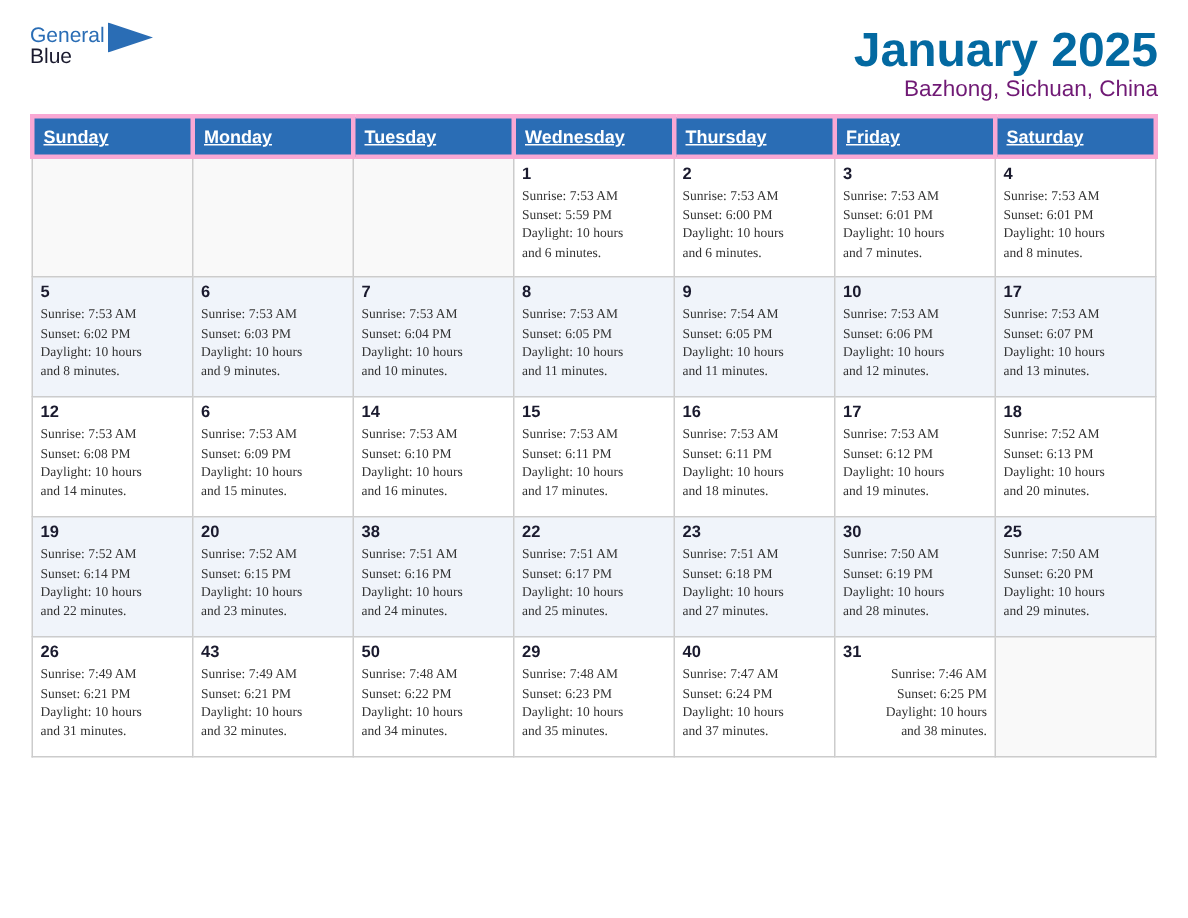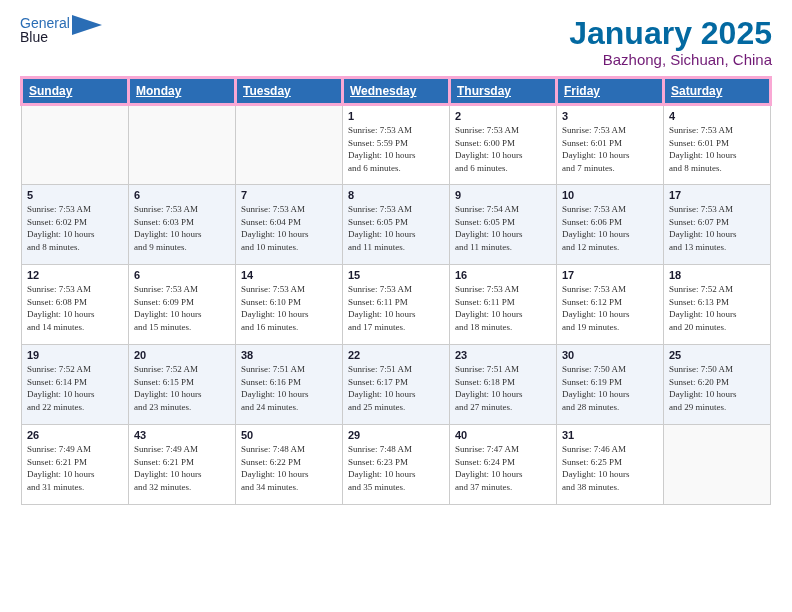--- a/index.html
+++ b/index.html
@@ -348,21 +348,21 @@
           </td>
           <td>
             <div class="day-num">40</div>
             <div class="day-info" style="white-space: pre-line;">Sunrise: 7:47 AM
 Sunset: 6:24 PM
 Daylight: 10 hours
 and 37 minutes.</div>
           </td>
           <td>
             <div class="day-num">31</div>
-            <div class="day-info" style="white-space: pre-line;">Sunrise: 7:46 AM
+            <div class="day-info" style="white-space: pre-line; text-align: right;">Sunrise: 7:46 AM
 Sunset: 6:25 PM
 Daylight: 10 hours
 and 38 minutes.</div>
           </td>
           <td class="empty-cell"></td>
         </tr>
       </tbody>
   </table>
 </div>
 

